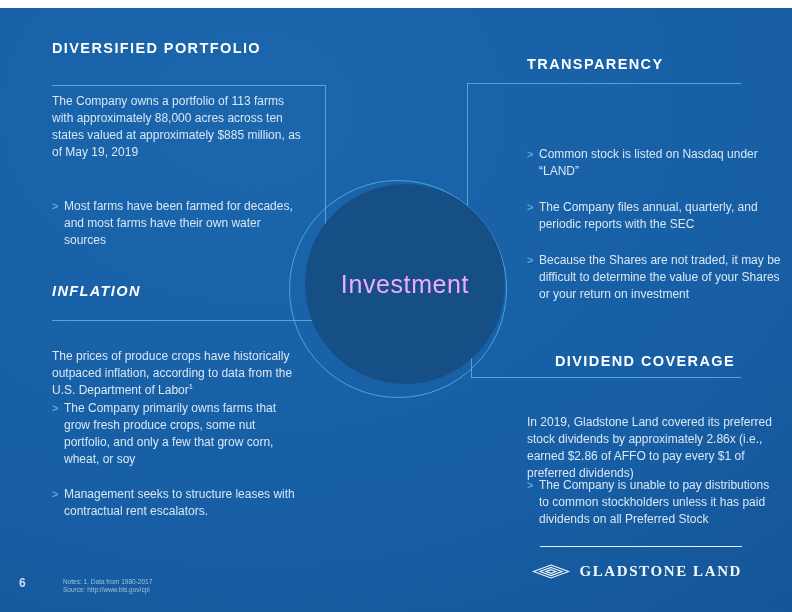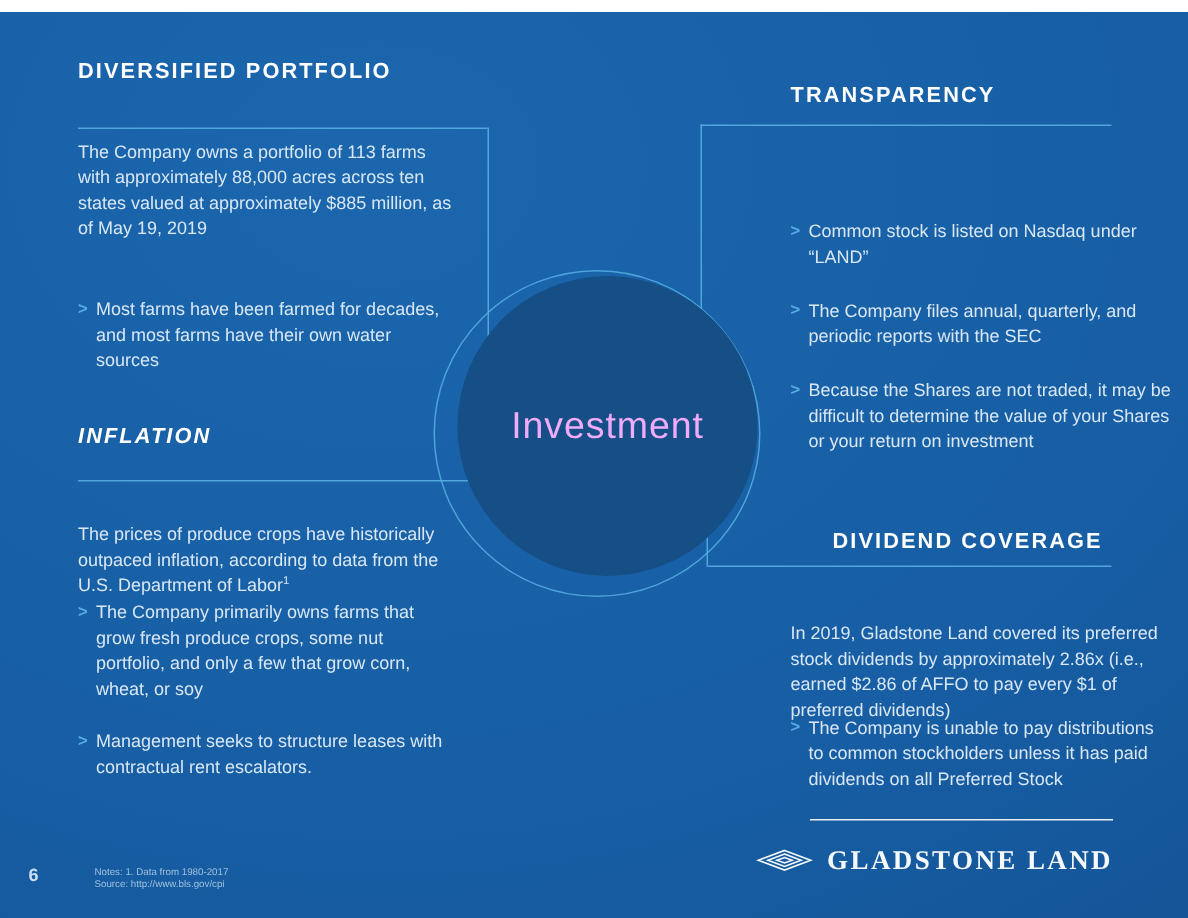--- a/index.html
+++ b/index.html
@@ -51,21 +51,21 @@
                   border:1px solid rgba(86,174,226,0.85);}
   .circle-fill{position:absolute;left:305px;top:184px;width:200px;height:200px;border-radius:50%;
                background:#164e86;display:flex;flex-direction:column;align-items:center;justify-content:center;}
   .circle-title{color:#f0abfc;font-size:25px;font-weight:300;line-height:41px;letter-spacing:0.6px;text-align:center;}
 
   
   .page-num{position:absolute;left:19px;top:576px;color:#cbdff0;font-size:12px;font-weight:bold;}
   .notes{position:absolute;left:63px;top:578px;color:#9fc0dd;font-size:6.5px;line-height:8px;}
   .logo-rule{position:absolute;left:540px;top:546px;width:202px;height:1px;background:#e9f1f8;}
   .logo{position:absolute;top:563px;left:540px;width:202px;display:flex;align-items:center;justify-content:flex-end;gap:9px;}
-  .logo-text{color:#f5f9fc;font-family:"Liberation Serif",serif;font-weight:bold;font-size:18px;letter-spacing:1.6px;white-space:nowrap;}
+  .logo-text{color:#f5f9fc;font-family:"Liberation Serif",serif;font-weight:bold;font-size:15px;letter-spacing:1.6px;white-space:nowrap;}
 </style>
 </head>
 <body>
 
 <div class="slide">
   <div class="top-margin"></div>
 
   <div class="rule rh rule-dp"></div>
   <div class="rule rv rule-dp-v"></div>
   <div class="rule rh rule-tr"></div>

